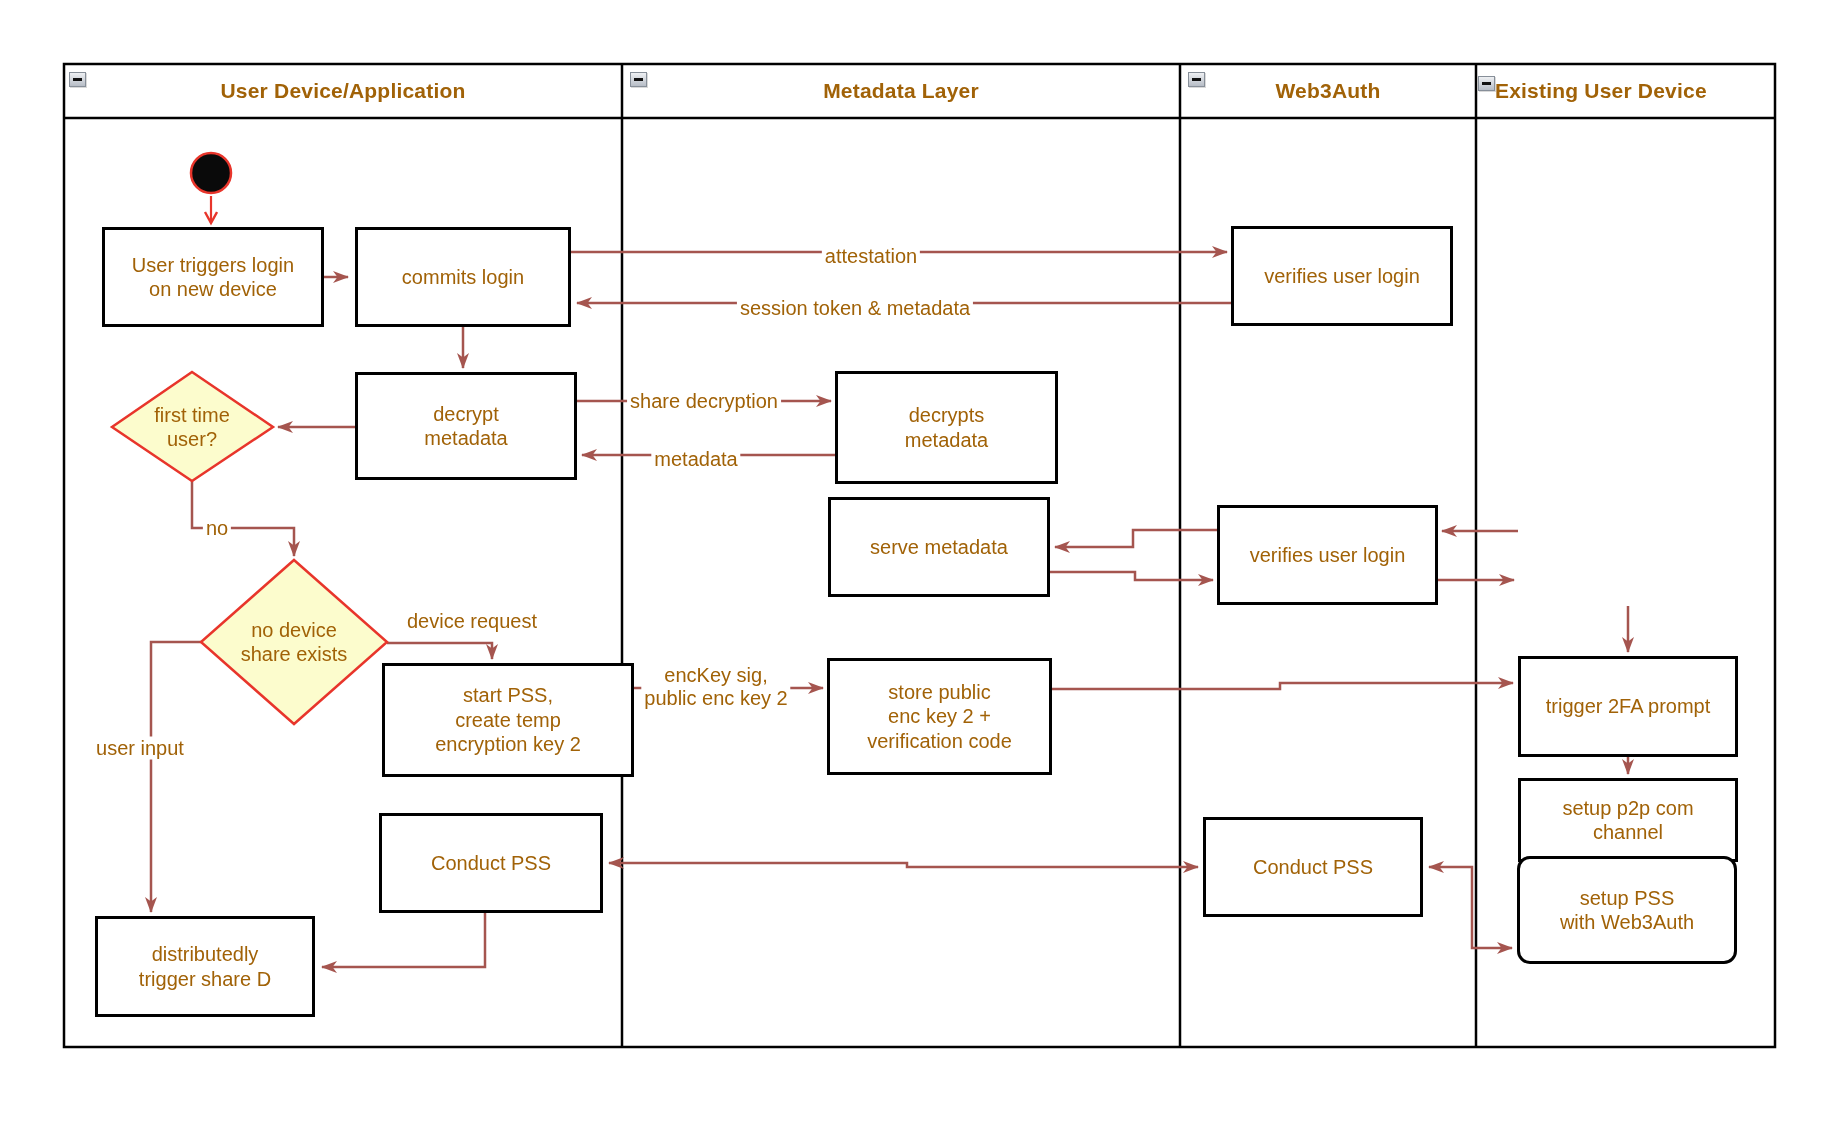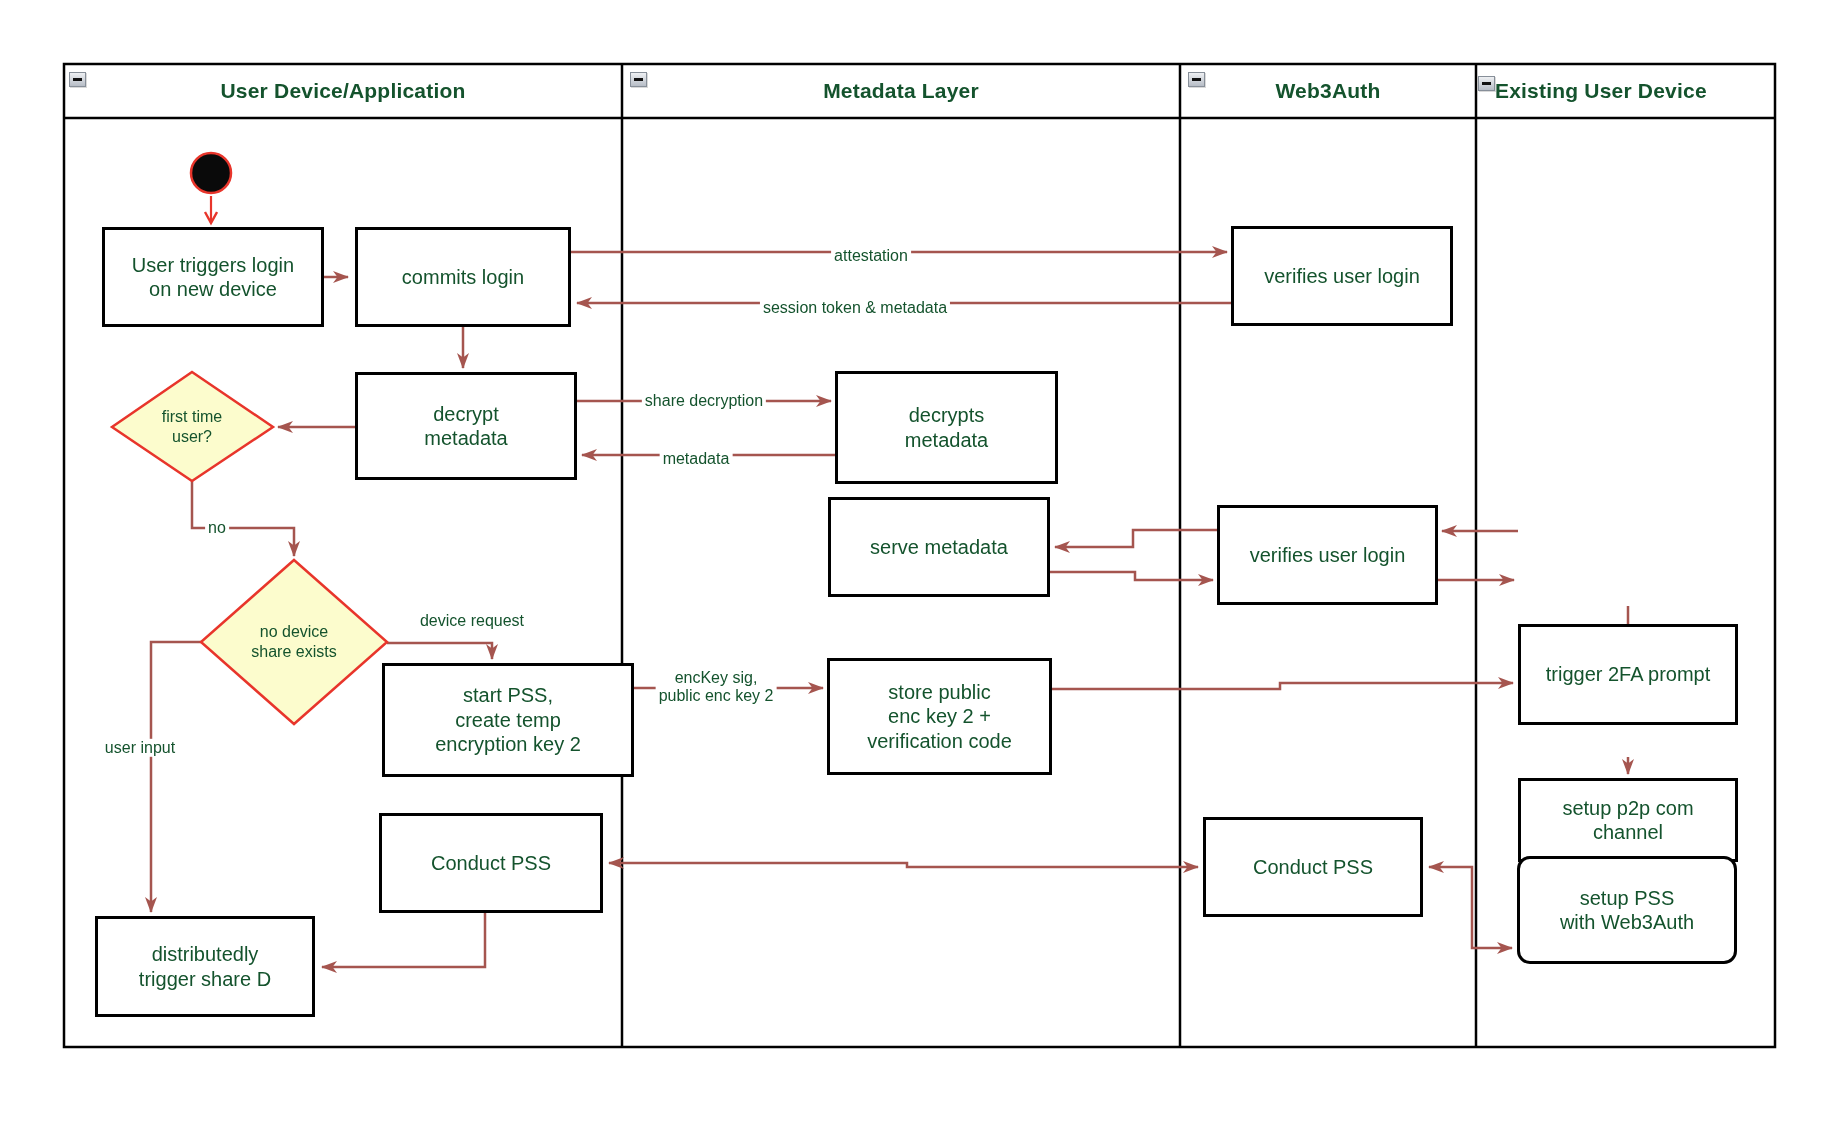--- a/index.html
+++ b/index.html
@@ -1,18 +1,18 @@
 <!DOCTYPE html>
 <html><head>
 <meta charset="utf-8">
 <style>
   html,body{margin:0;padding:0;background:#ffffff;}
   .canvas{
     position:relative;width:1822px;height:1132px;background:#ffffff;
-    font-family:"Liberation Sans", sans-serif;color:#14532d;overflow:hidden;
+    font-family:"Liberation Sans", sans-serif;color:#a16207;overflow:hidden;
   }
   .layer{position:absolute;left:0;top:0;width:1822px;height:1132px;}
   svg.layer{pointer-events:none;}
   .lane-title{
     position:absolute;top:64px;height:54px;display:flex;align-items:center;justify-content:center;
     font-weight:bold;font-size:21px;letter-spacing:0.2px;
   }
   .lane-title.left-align{justify-content:flex-start;padding-left:19px;box-sizing:border-box;}
   .collapse{
     position:absolute;width:17px;height:15px;box-sizing:border-box;
@@ -21,25 +21,25 @@
     box-shadow:1px 1px 0 rgba(0,0,0,0.15);
   }
   .collapse .bar{width:9px;height:3px;background:#111;}
   .node{
     position:absolute;box-sizing:border-box;border:3px solid #000;background:#fff;
     display:flex;align-items:center;justify-content:center;text-align:center;
     font-size:20px;line-height:1.22;white-space:pre-line;
   }
   .dtext{
     position:absolute;display:flex;align-items:center;justify-content:center;text-align:center;
-    font-size:16px;line-height:1.22;white-space:pre-line;transform:translate(-50%,-50%);
+    font-size:20px;line-height:1.22;white-space:pre-line;transform:translate(-50%,-50%);
   }
   .elabel{
     position:absolute;transform:translate(-50%,-50%);background:#fff;padding:0 3px;
-    font-size:16px;line-height:1.15;white-space:pre-line;text-align:center;
+    font-size:20px;line-height:1.15;white-space:pre-line;text-align:center;
   }
   .elabel.nobg{background:transparent;}
 </style>
 </head>
 <body>
 
 <div class="canvas">
 
   <svg class="layer" width="1822" height="1132" viewBox="0 0 1822 1132">
     <defs>
@@ -126,21 +126,21 @@
 metadata</div>
   <div class="node" style="left:828px;top:497px;width:222px;height:100px;">serve metadata</div>
   <div class="node" style="left:827px;top:658px;width:225px;height:117px;">store public
 enc key 2 +
 verification code</div>
 
   <div class="node" style="left:1231px;top:226px;width:222px;height:100px;">verifies user login</div>
   <div class="node" style="left:1217px;top:505px;width:221px;height:100px;">verifies user login</div>
   <div class="node" style="left:1203px;top:817px;width:220px;height:100px;">Conduct PSS</div>
 
-  <div class="node" style="left:1518px;top:624px;width:220px;height:101px;">trigger 2FA prompt</div>
+  <div class="node" style="left:1518px;top:656px;width:220px;height:101px;">trigger 2FA prompt</div>
   <div class="node" style="left:1518px;top:778px;width:220px;height:84px;">setup p2p com
 channel</div>
   <div class="node" style="left:1517px;top:856px;width:220px;height:108px;border-radius:13px;">setup PSS
 with Web3Auth</div>
 
   <div class="dtext" style="left:192px;top:427px;">first time
 user?</div>
   <div class="dtext" style="left:294px;top:642px;">no device
 share exists</div>
 

